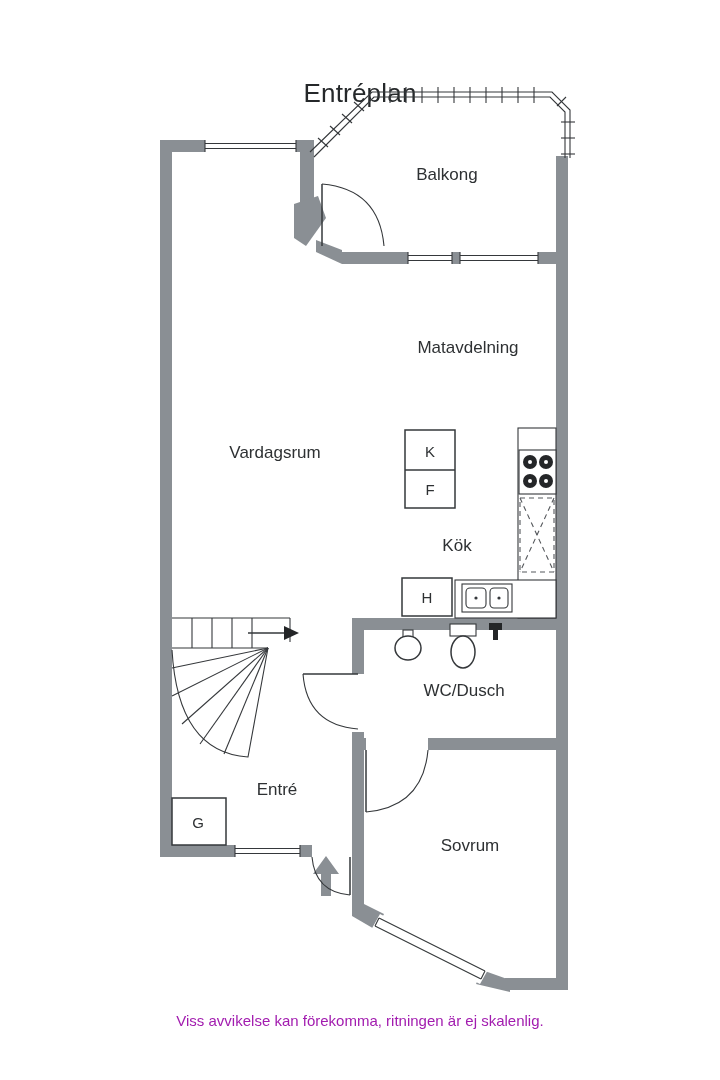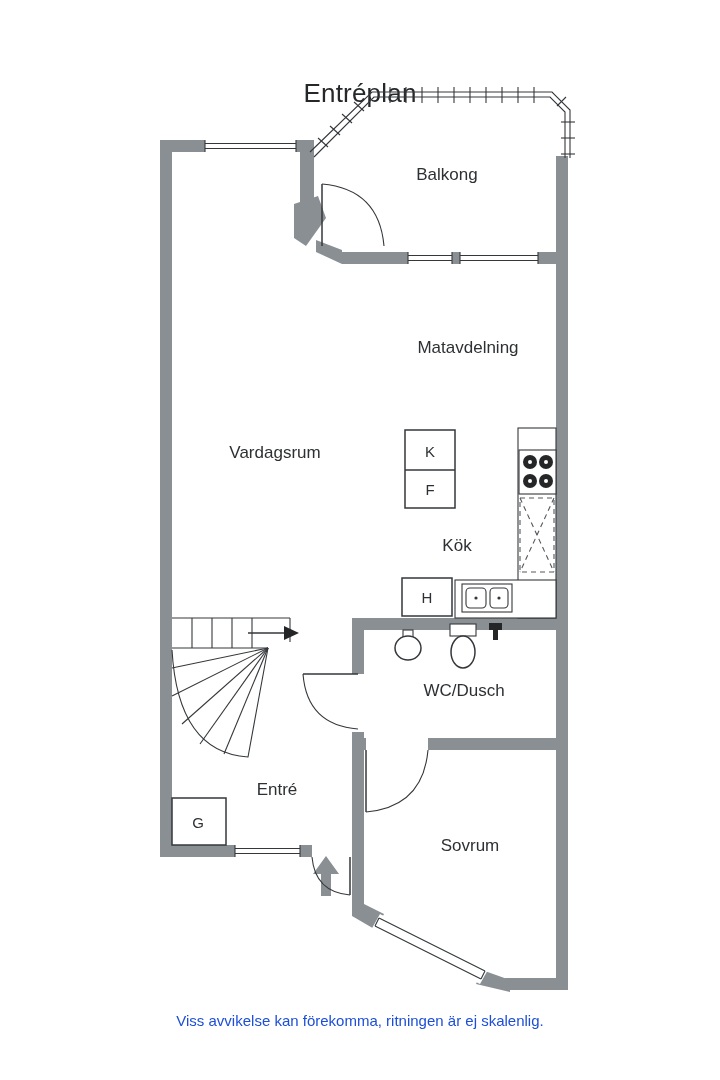--- a/index.html
+++ b/index.html
@@ -1,21 +1,21 @@
 <!DOCTYPE html>
 <html><head>
 <meta charset="utf-8">
 <style>
   html,body{margin:0;padding:0;background:#ffffff;}
   .page{position:relative;width:720px;height:1080px;background:#ffffff;overflow:hidden;
         font-family:"Liberation Sans", sans-serif;}
   .title{position:absolute;top:50px;left:0;right:0;text-align:center;
          font-size:26px;font-weight:500;color:#25282a;letter-spacing:.2px;margin-top:28px;}
   .footer{position:absolute;top:1012px;left:0;right:0;text-align:center;
-          font-size:15px;color:#1d4ed8;}
+          font-size:15px;color:#a21caf;}
   svg{position:absolute;top:0;left:0;}
   .ln{stroke:#35383b;stroke-width:1.5;fill:none;}
   .thin{stroke:#35383b;stroke-width:1.1;fill:none;}
   .whitefill{fill:#ffffff;}
   .dash{stroke:#55585c;stroke-width:1.1;fill:none;stroke-dasharray:5 4;}
   text{font-family:"Liberation Sans", sans-serif;fill:#2e3133;}
   text.room{font-size:17px;}
   text.small{font-size:15px;}
 </style>
 </head>

